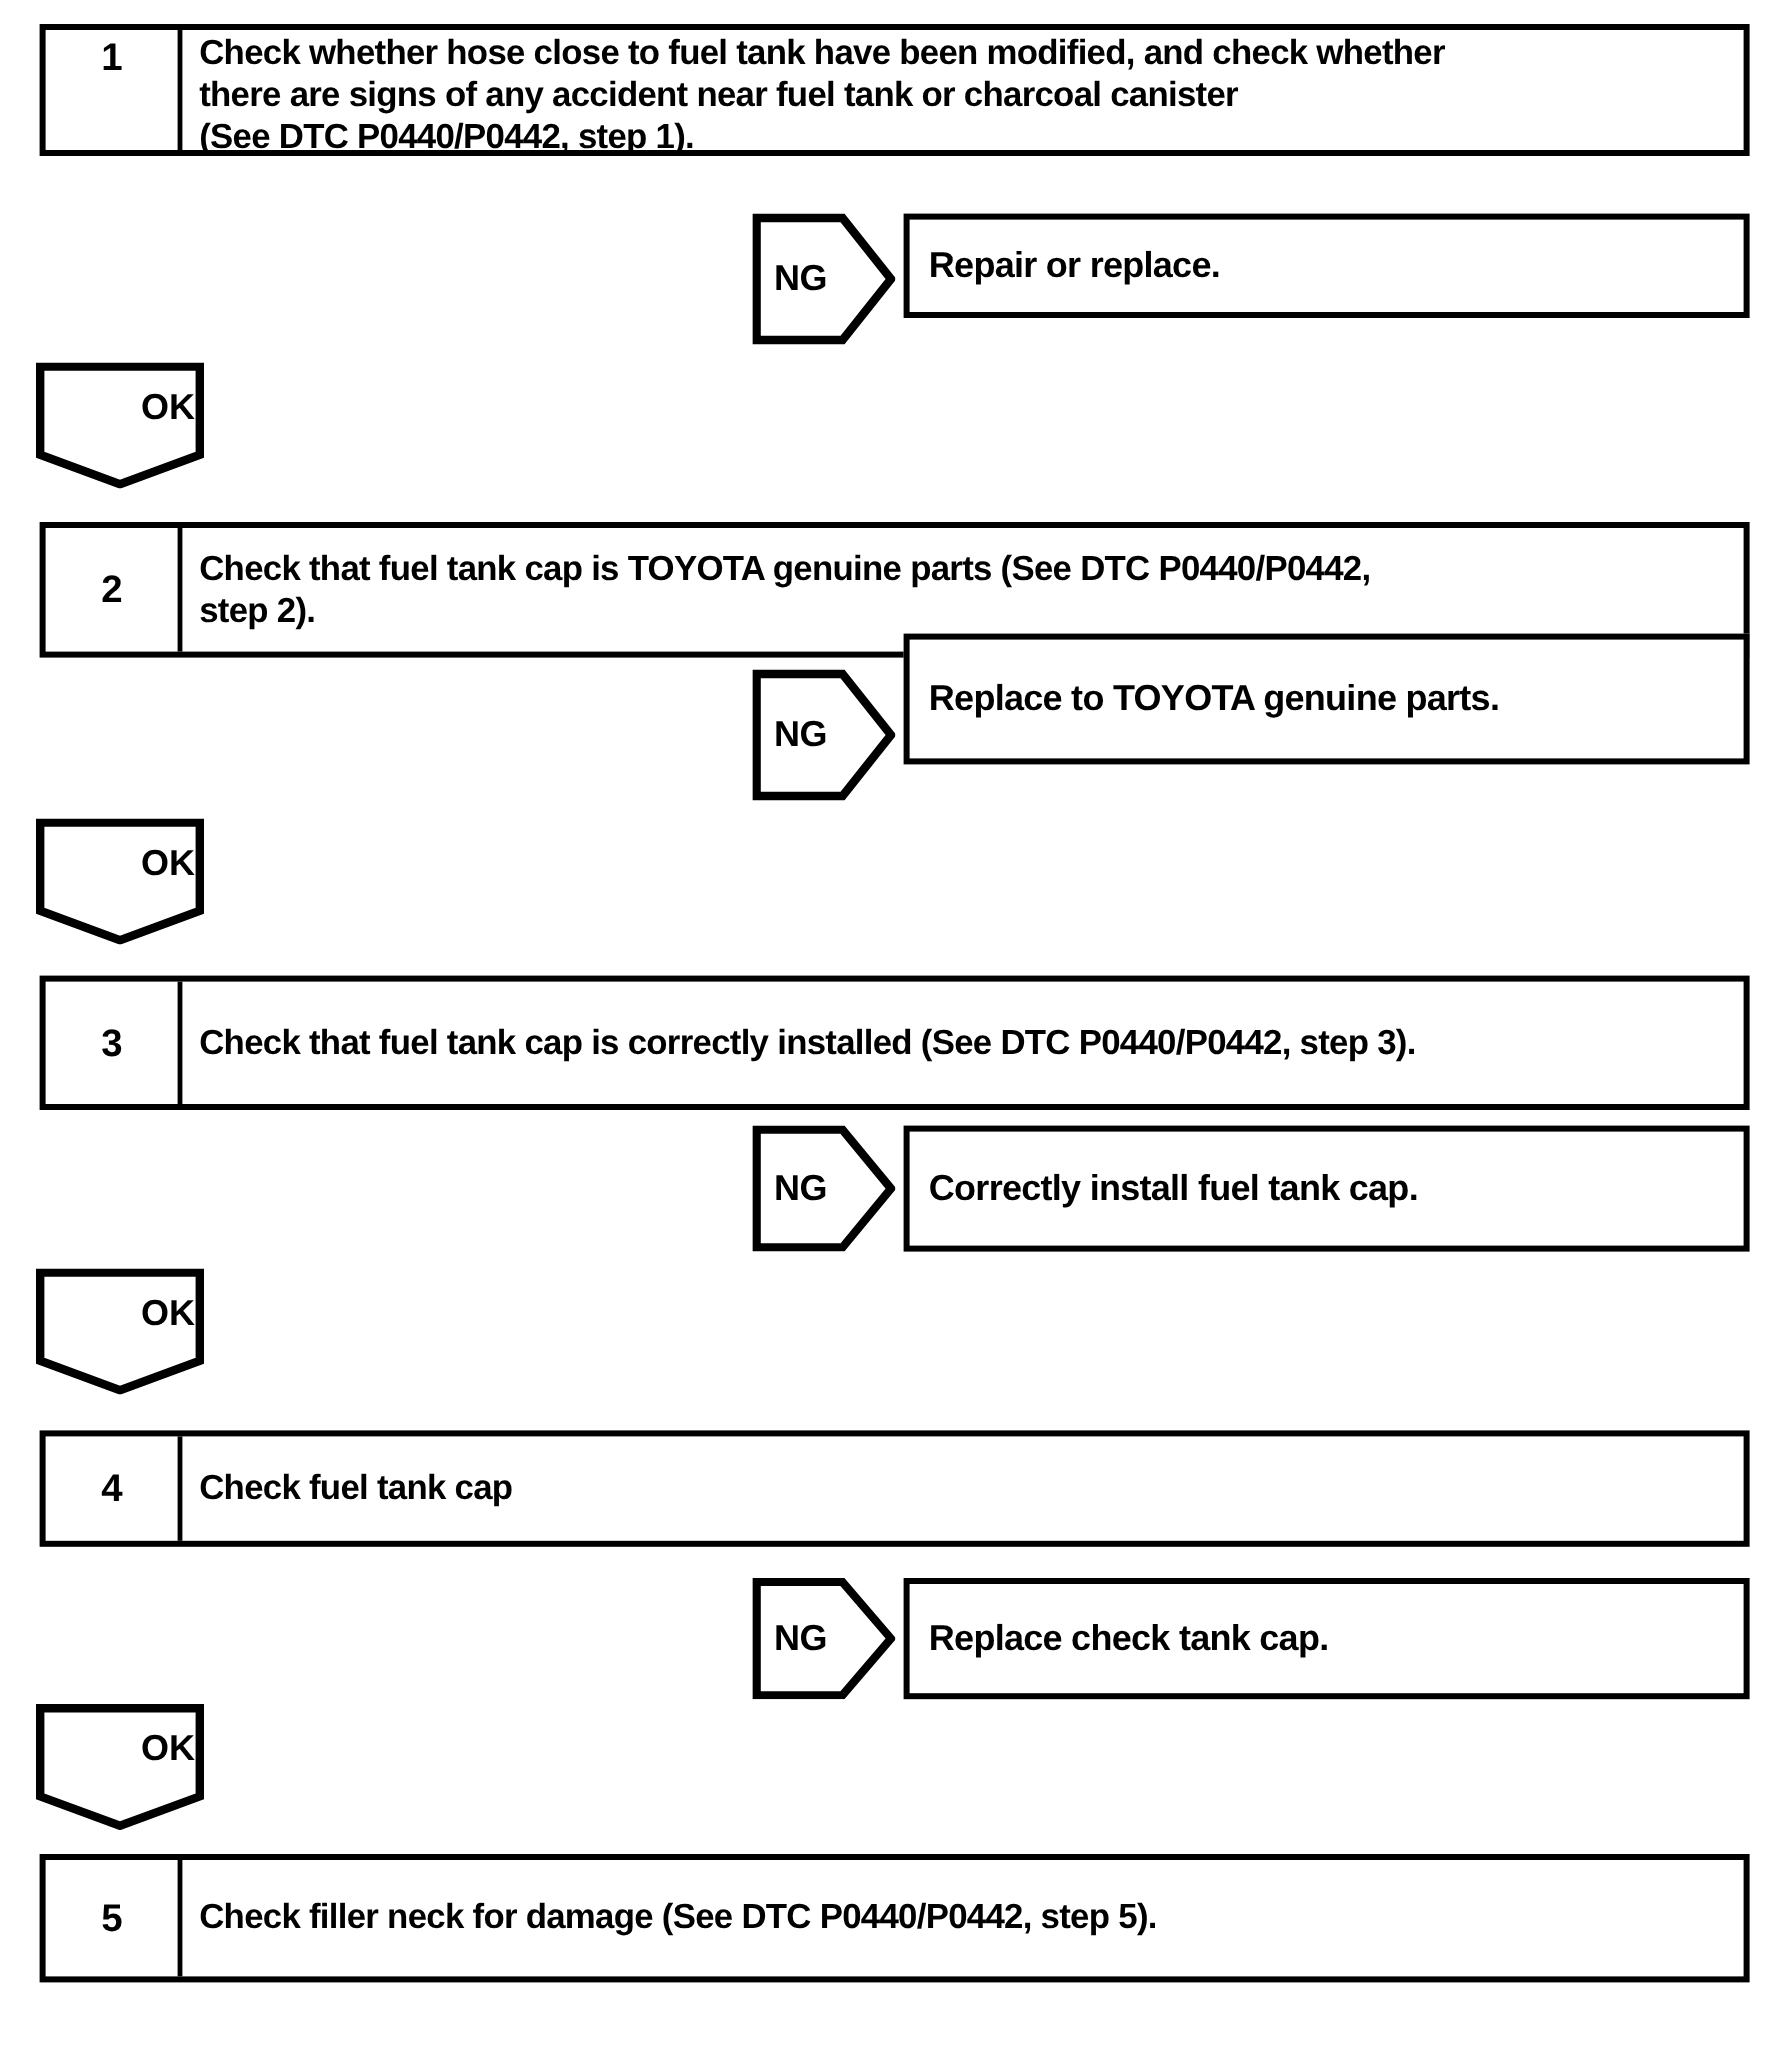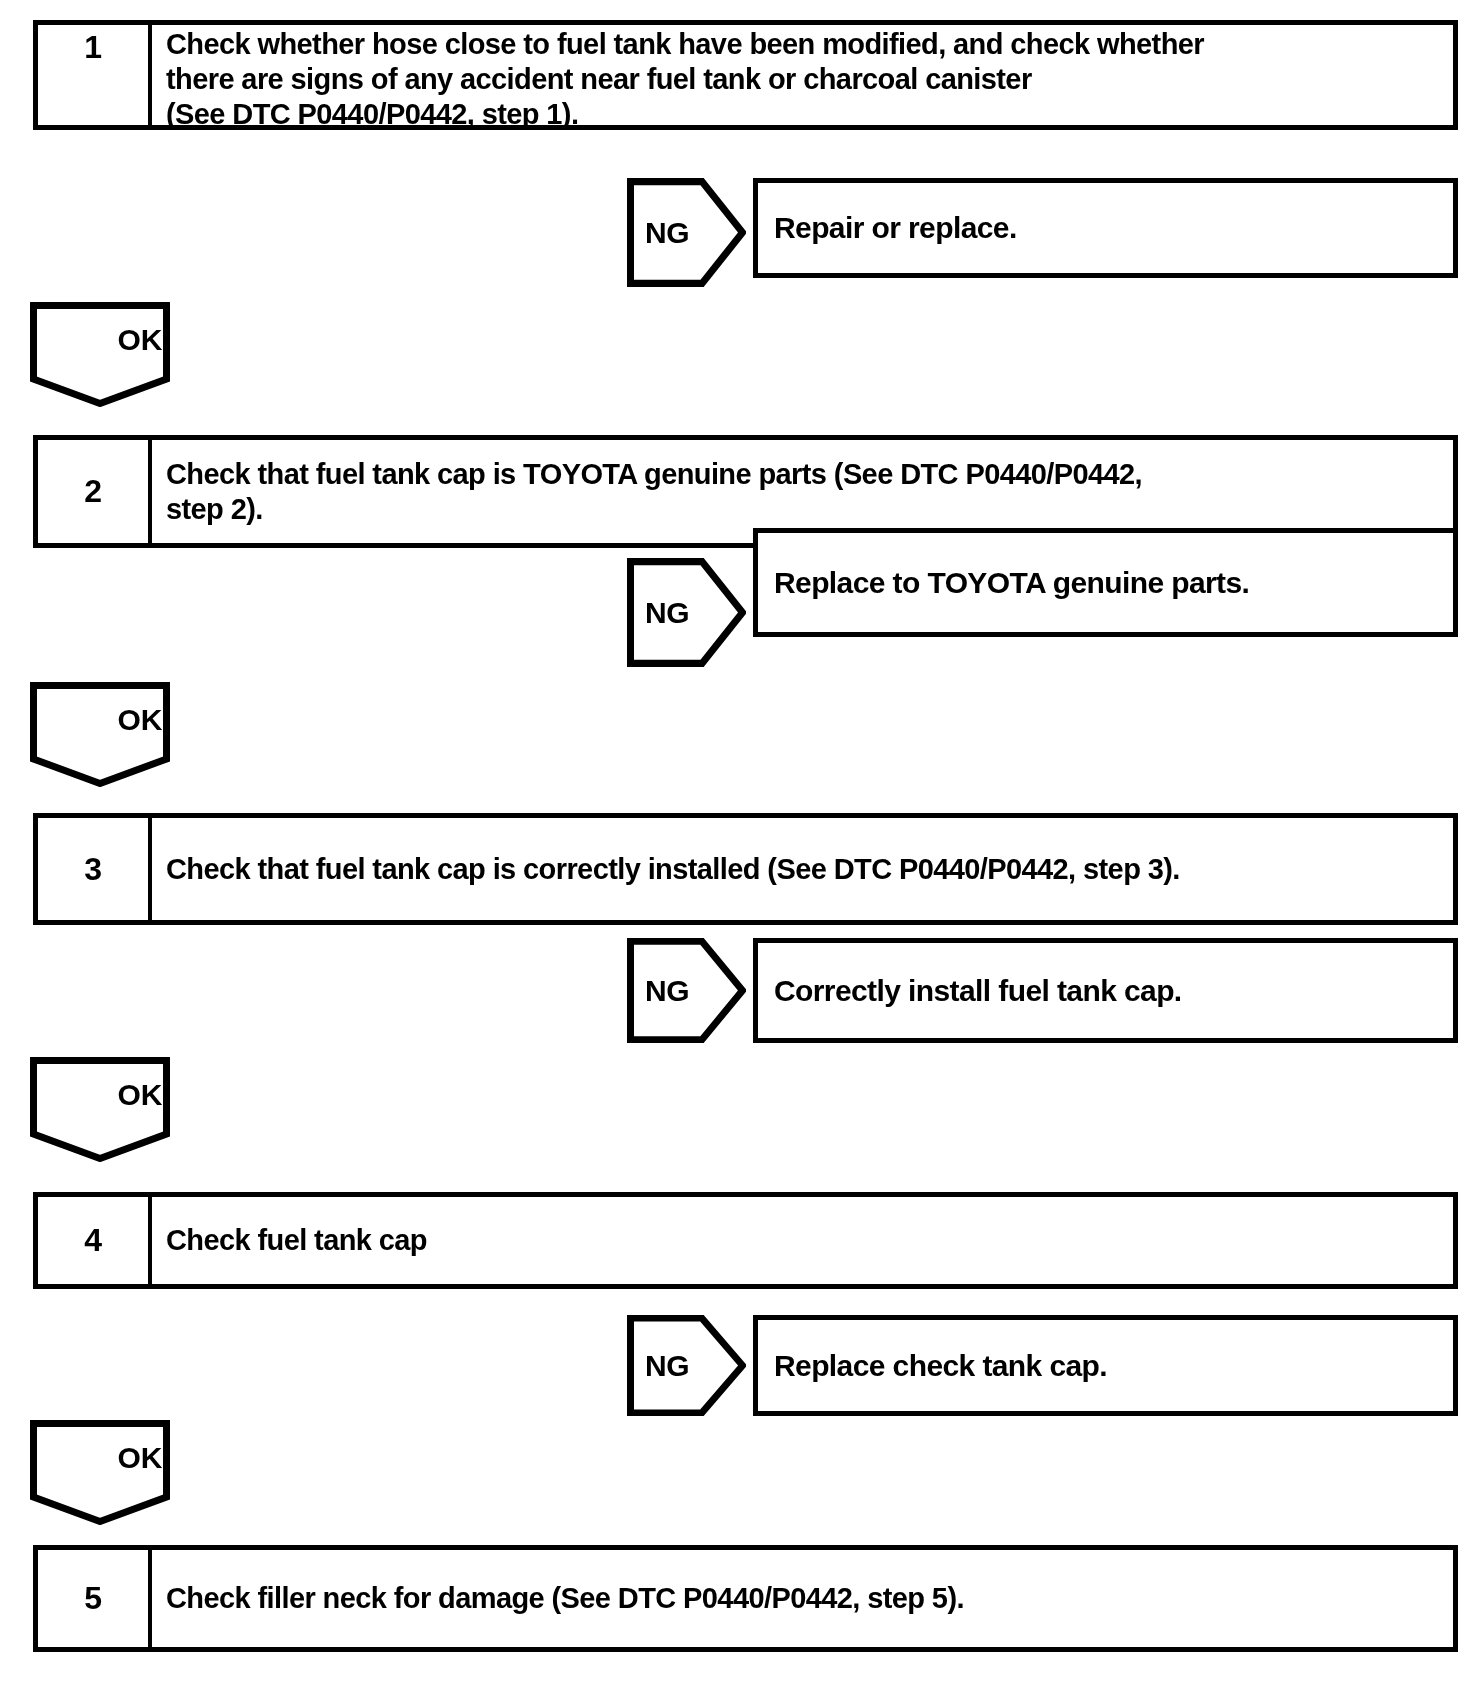--- a/index.html
+++ b/index.html
@@ -142,21 +142,21 @@
 there are signs of any accident near fuel tank or charcoal canister
 (See DTC P0440/P0442, step 1).</div>
   </div>
 
   <div class="ng-shape" style="top:178px;height:109px">
     <svg viewBox="0 0 119 107" preserveAspectRatio="none">
       <polygon points="3.5,3.5 75,3.5 115.5,53.5 75,103.5 3.5,103.5"></polygon>
     </svg>
     <span class="ng-label">NG</span>
   </div>
-  <div class="ng-result" style="top:178px;height:100px">
+  <div class="ng-result" style="top:178px;height:87px">
     <span>Repair or replace.</span>
   </div>
 
   <div class="ok-shape" style="top:302px">
     <svg viewBox="0 0 140 105" preserveAspectRatio="none">
       <polygon points="3.5,3.5 136.5,3.5 136.5,77 70,101.5 3.5,77"></polygon>
     </svg>
     <span class="ok-label">OK</span>
   </div>
 

